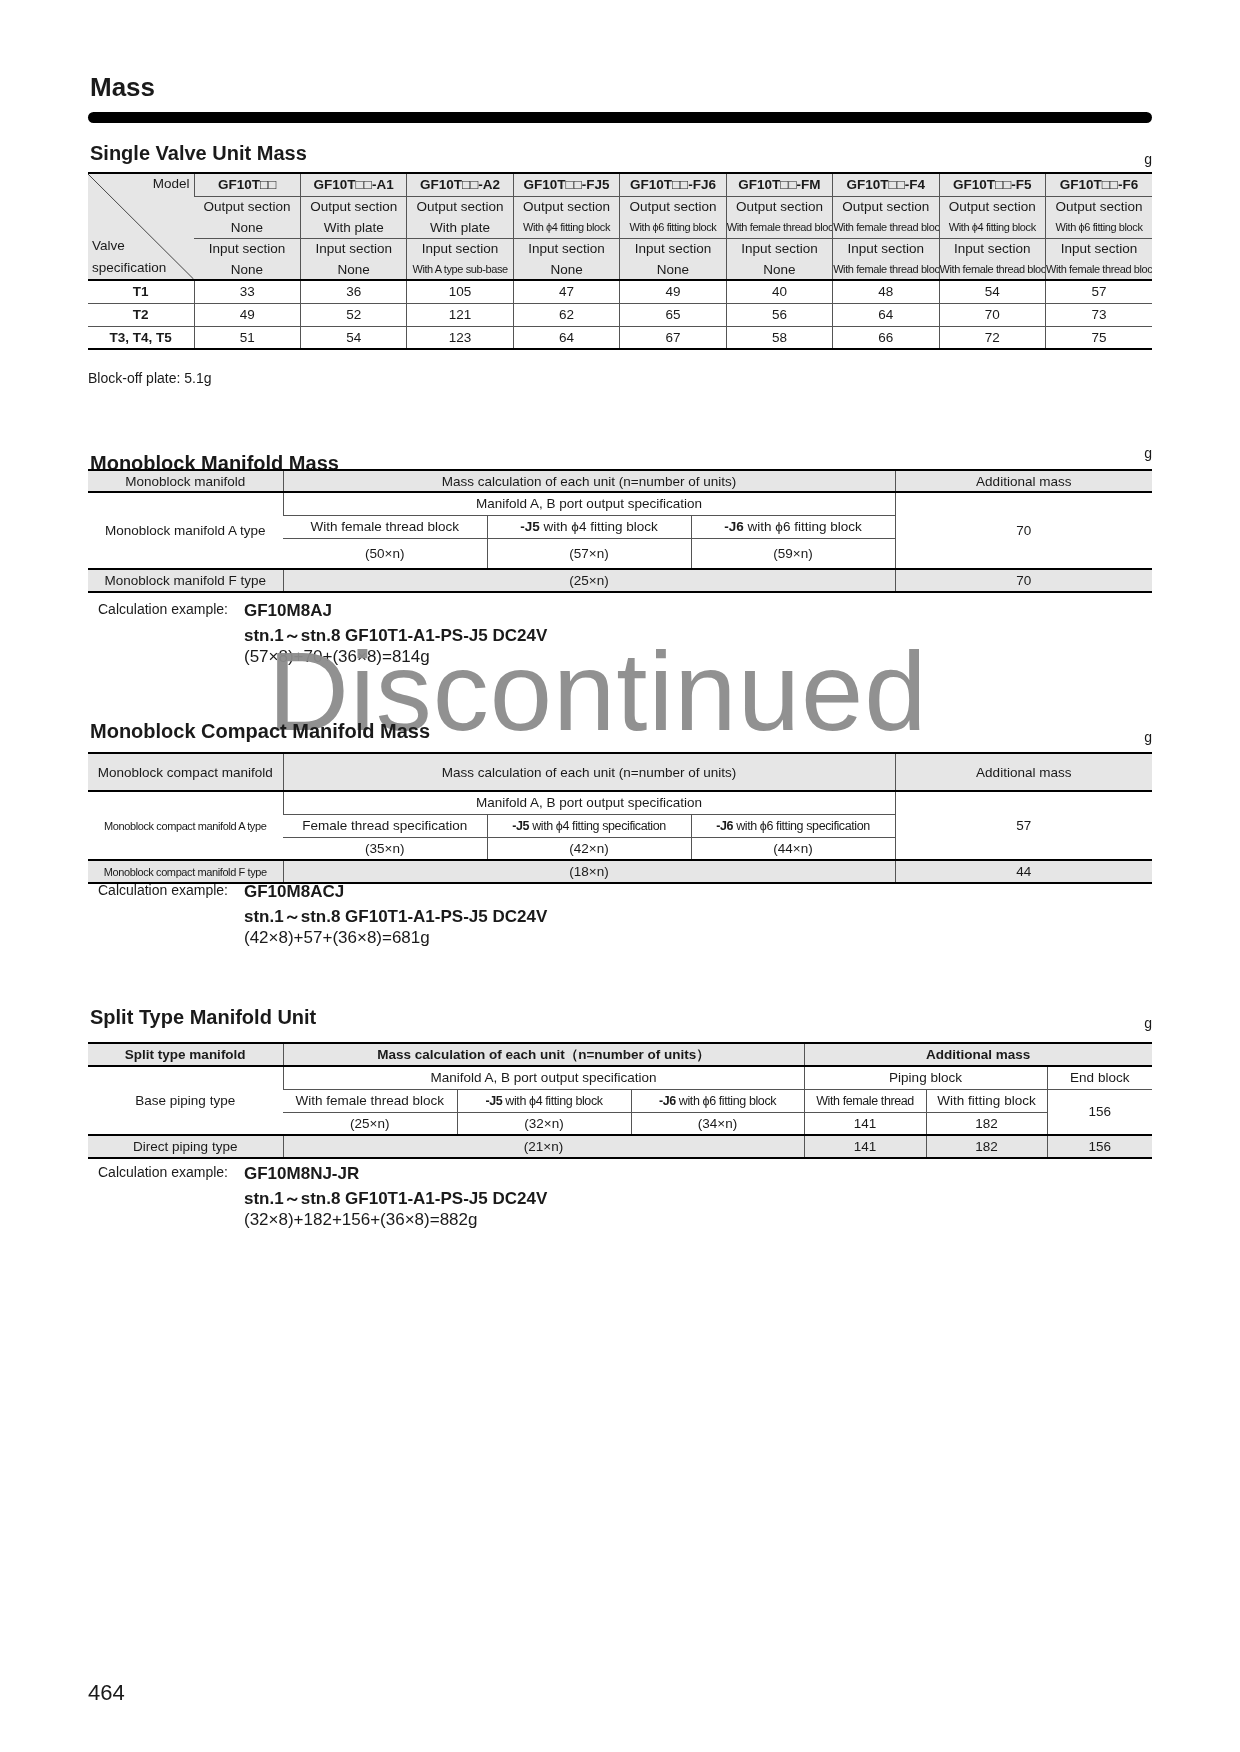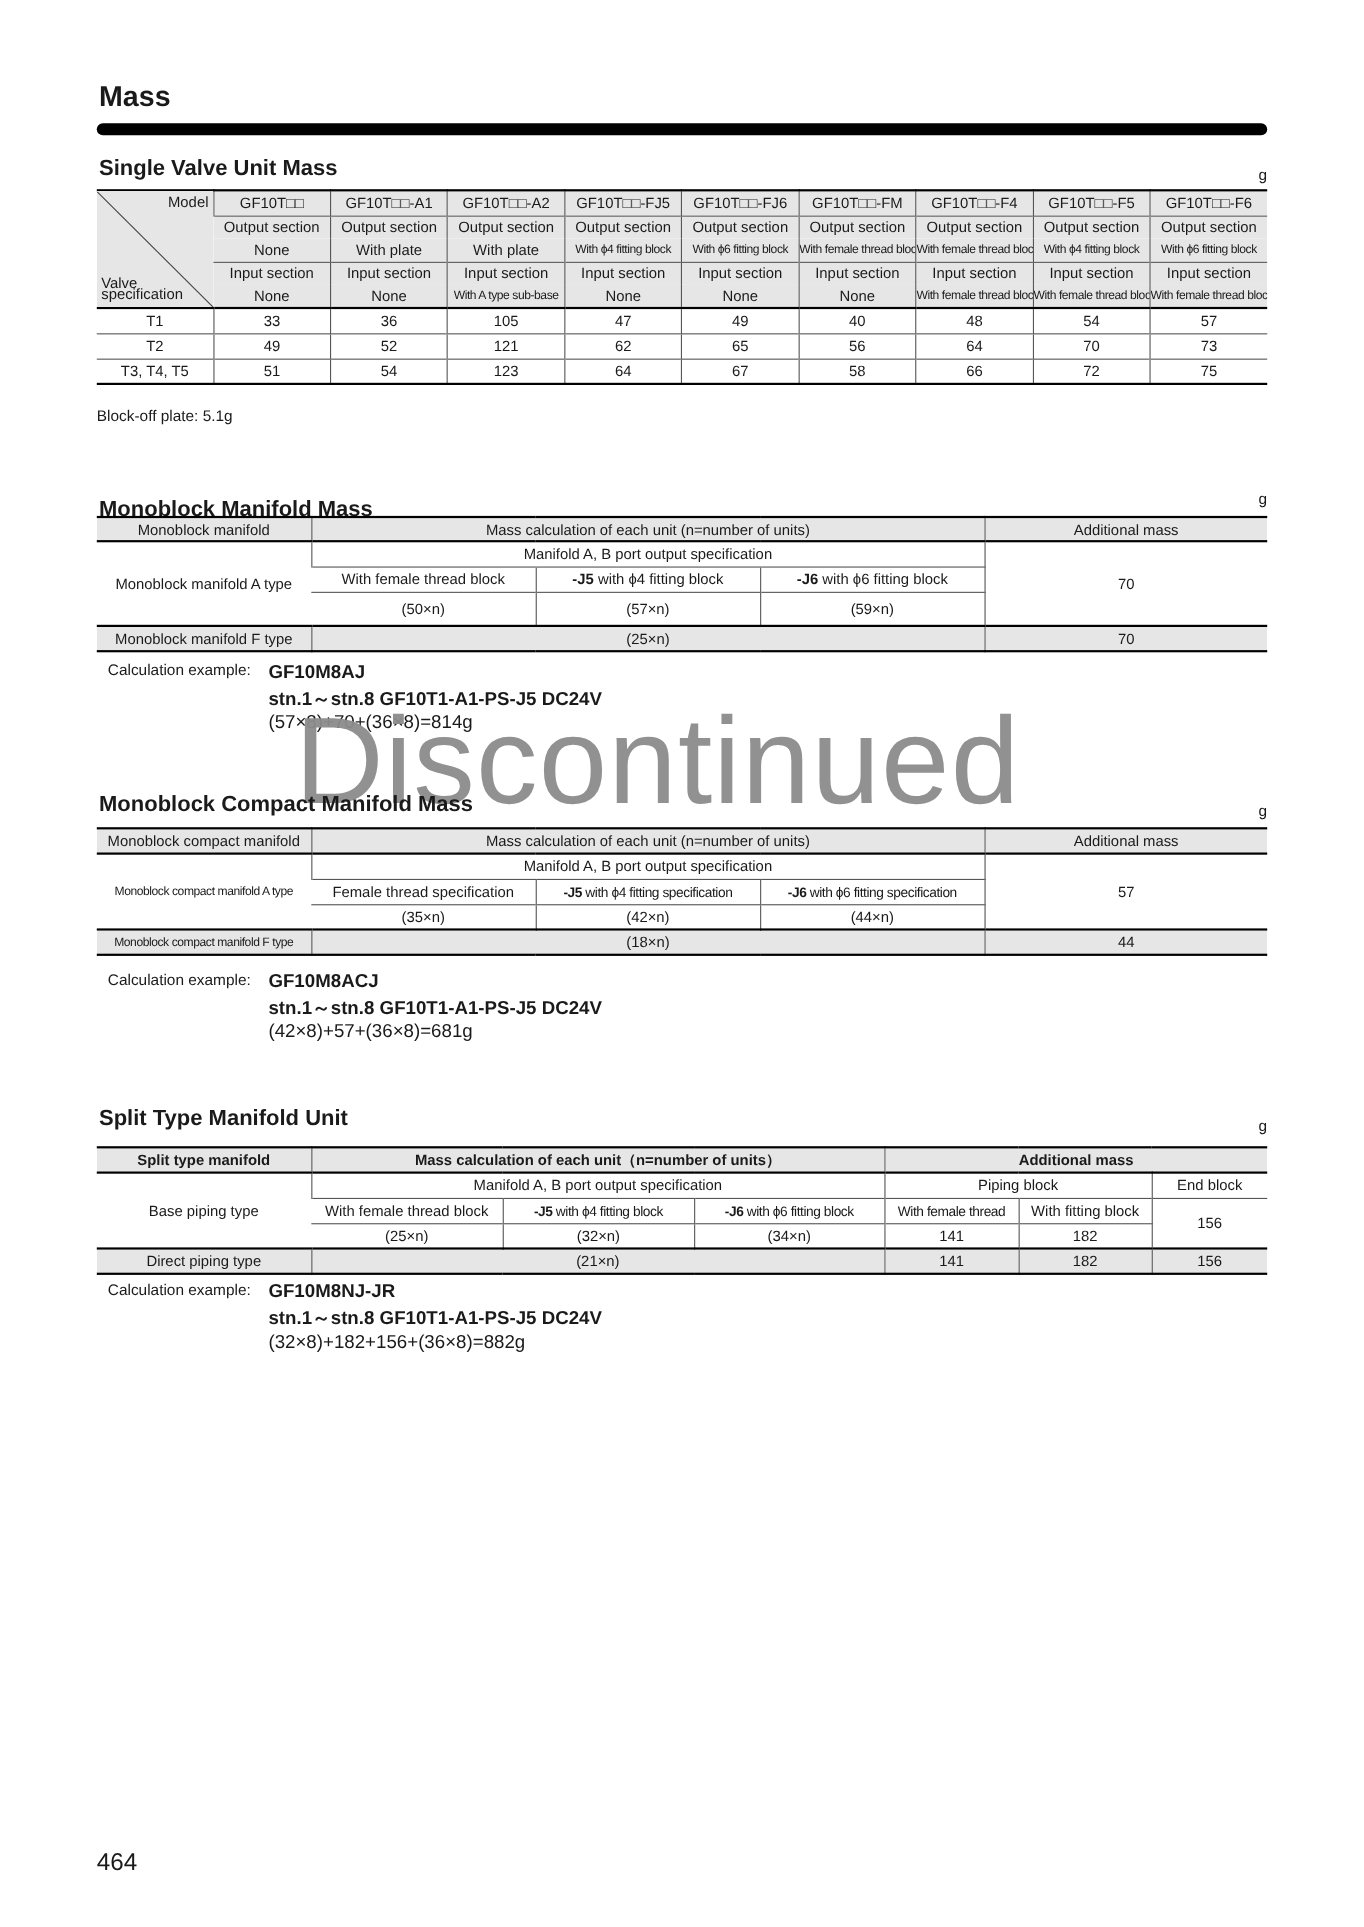--- a/index.html
+++ b/index.html
@@ -12,25 +12,25 @@
   .unit { right: 88px; font-size: 14px; }
   table.mass { position: absolute; left: 88px; width: 1064px; border-collapse: collapse; table-layout: fixed;
                font-size: 13.5px; border-top: 2.5px solid #000; border-bottom: 2.5px solid #000; }
   table.mass td { border-left: 1px solid #555; border-top: 1px solid #555; text-align: center; padding: 0;
                   white-space: nowrap; overflow: hidden; }
   table.mass td:first-child { border-left: none; }
   .shade { background: #e6e6e6; }
   .thick-bot { border-bottom: 2.5px solid #000 !important; }
   .thick-top td { border-top: 2.5px solid #000 !important; }
   .cond { font-size: 11px; letter-spacing: -0.4px; }
-  .b { font-weight: normal; }
+  .b { font-weight: bold; }
   .diag-cell { position: relative; }
   .diag-cell svg { position: absolute; left: 0; top: 0; width: 100%; height: 100%; }
   .diag-model { position: absolute; right: 4px; top: 2px; }
-  .diag-valve { position: absolute; left: 4px; bottom: 14px; text-align: center; }
+  .diag-valve { position: absolute; left: 4px; bottom: 26px; text-align: center; }
   .diag-spec { position: absolute; left: 4px; bottom: 4px; }
   .note { left: 88px; font-size: 14px; }
   .calc-label { left: 98px; font-size: 14px; }
   .calc-line { left: 244px; font-size: 17px; }
   .calc-line.b { font-weight: bold; }
   .watermark { left: 268px; top: 636px; font-size: 112px; color: #8c8c8c; opacity: 0.95; letter-spacing: 1px; line-height: 1; }
   .page-number { left: 88px; top: 1680px; font-size: 22px; }
 </style>
 </head>
 <body>
@@ -211,21 +211,21 @@
 
 <table class="mass" style="top:752px;">
   <colgroup>
       <col style="width:195px">
       <col style="width:204px">
       <col style="width:204px">
       <col style="width:204px">
       <col>
     </colgroup>
   <tbody>
-      <tr class="shade" style="height:23px;">
+      <tr class="shade" style="height:38px;">
     <td class="thick-bot">Monoblock compact manifold</td>
     <td colspan="3" class="thick-bot">Mass calculation of each unit (n=number of units)</td>
     <td class="thick-bot">Additional mass</td>
   </tr>
   <tr style="height:23px;">
     <td rowspan="3" class="cond">Monoblock compact manifold A type</td>
     <td colspan="3">Manifold A, B port output specification</td>
     <td rowspan="3">57</td>
   </tr>
   <tr style="height:23px;">

